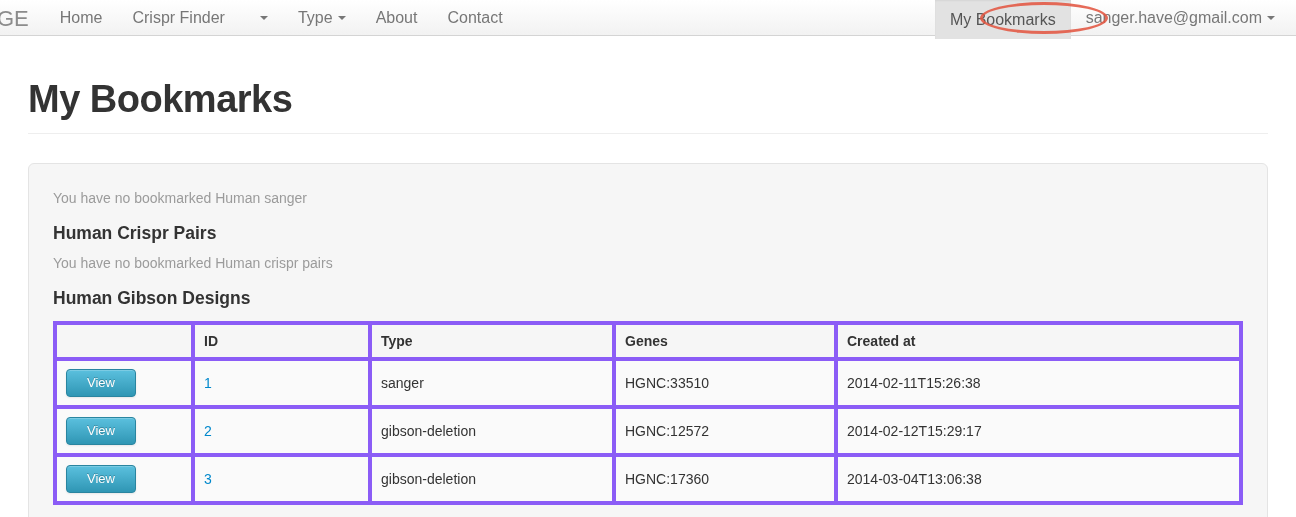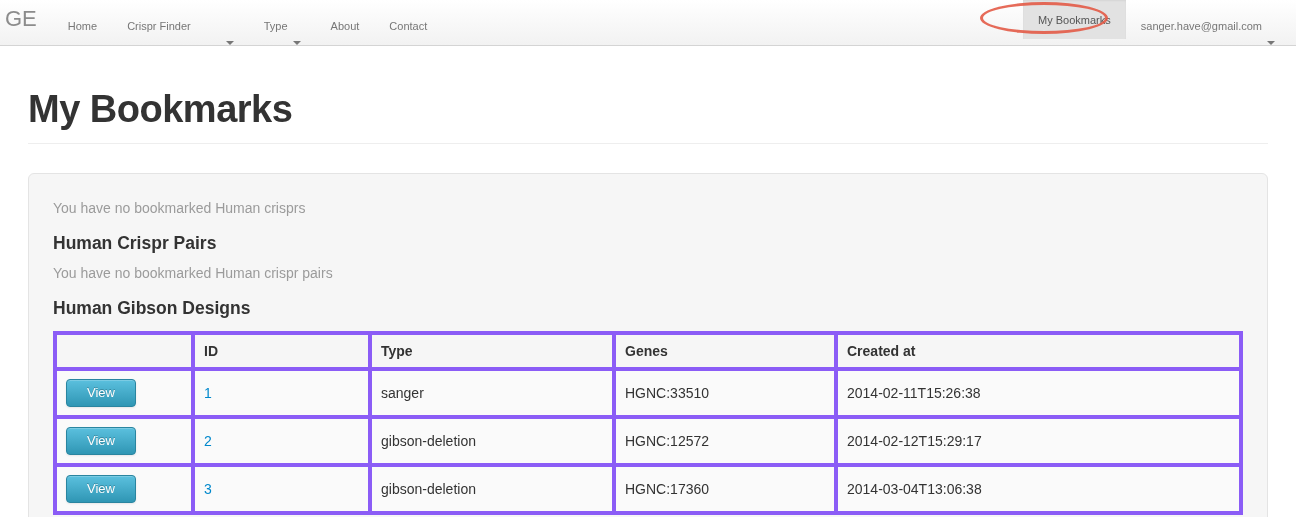--- a/index.html
+++ b/index.html
@@ -10,46 +10,45 @@
     position: relative;
     background: #ffffff;
     font-family: "Liberation Sans", "DejaVu Sans", sans-serif;
     color: #333;
   }
 
   
   .navbar {
     position: relative;
     width: 100%;
-    height: 46px;
+    height: 36px;
     background: linear-gradient(#ffffff, #f2f2f2);
     border-bottom: 1px solid #d4d4d4;
     display: flex;
     align-items: stretch;
     white-space: nowrap;
     z-index: 5;
-    padding-left: 8px;
   }
   .brand {
     font-size: 22px;
     color: #8c8c8c;
     line-height: 37px;
     padding-right: 0;
     margin-left: -3px;
     margin-right: 16px;
     text-decoration: none;
     display: inline-block;
   }
   .nav-group { display: flex; align-items: stretch; }
   .nav-right { margin-left: auto; display: flex; align-items: stretch; padding-right: 6px; }
   .nav-item {
     display: inline-flex;
-    align-items: flex-end;
+    align-items: center;
     padding: 0 15px;
-    font-size: 11px;
+    font-size: 16px;
     color: #777;
     text-decoration: none;
     line-height: 37px;
     cursor: pointer;
   }
   .nav-item.active {
     background: #e2e2e2;
     color: #555;
     height: 39px;
     box-shadow: inset 0 1px 2px rgba(0,0,0,0.06);
@@ -193,21 +192,21 @@
       </a>
   </div>
 </div>
 
 <div class="annotation-ellipse"></div>
 
 <div class="container">
   <h1 class="page-title">My Bookmarks</h1>
 
   <div class="well">
-    <p class="muted">You have no bookmarked Human crisprs</p>
+    <p class="muted">You have no bookmarked Human sanger</p>
 
     <h4>Human Crispr Pairs</h4>
     <p class="muted">You have no bookmarked Human crispr pairs</p>
 
     <h4>Human Gibson Designs</h4>
 
     <table class="bm-table">
       <colgroup>
         <col style="width:138px">
           <col style="width:177px">

